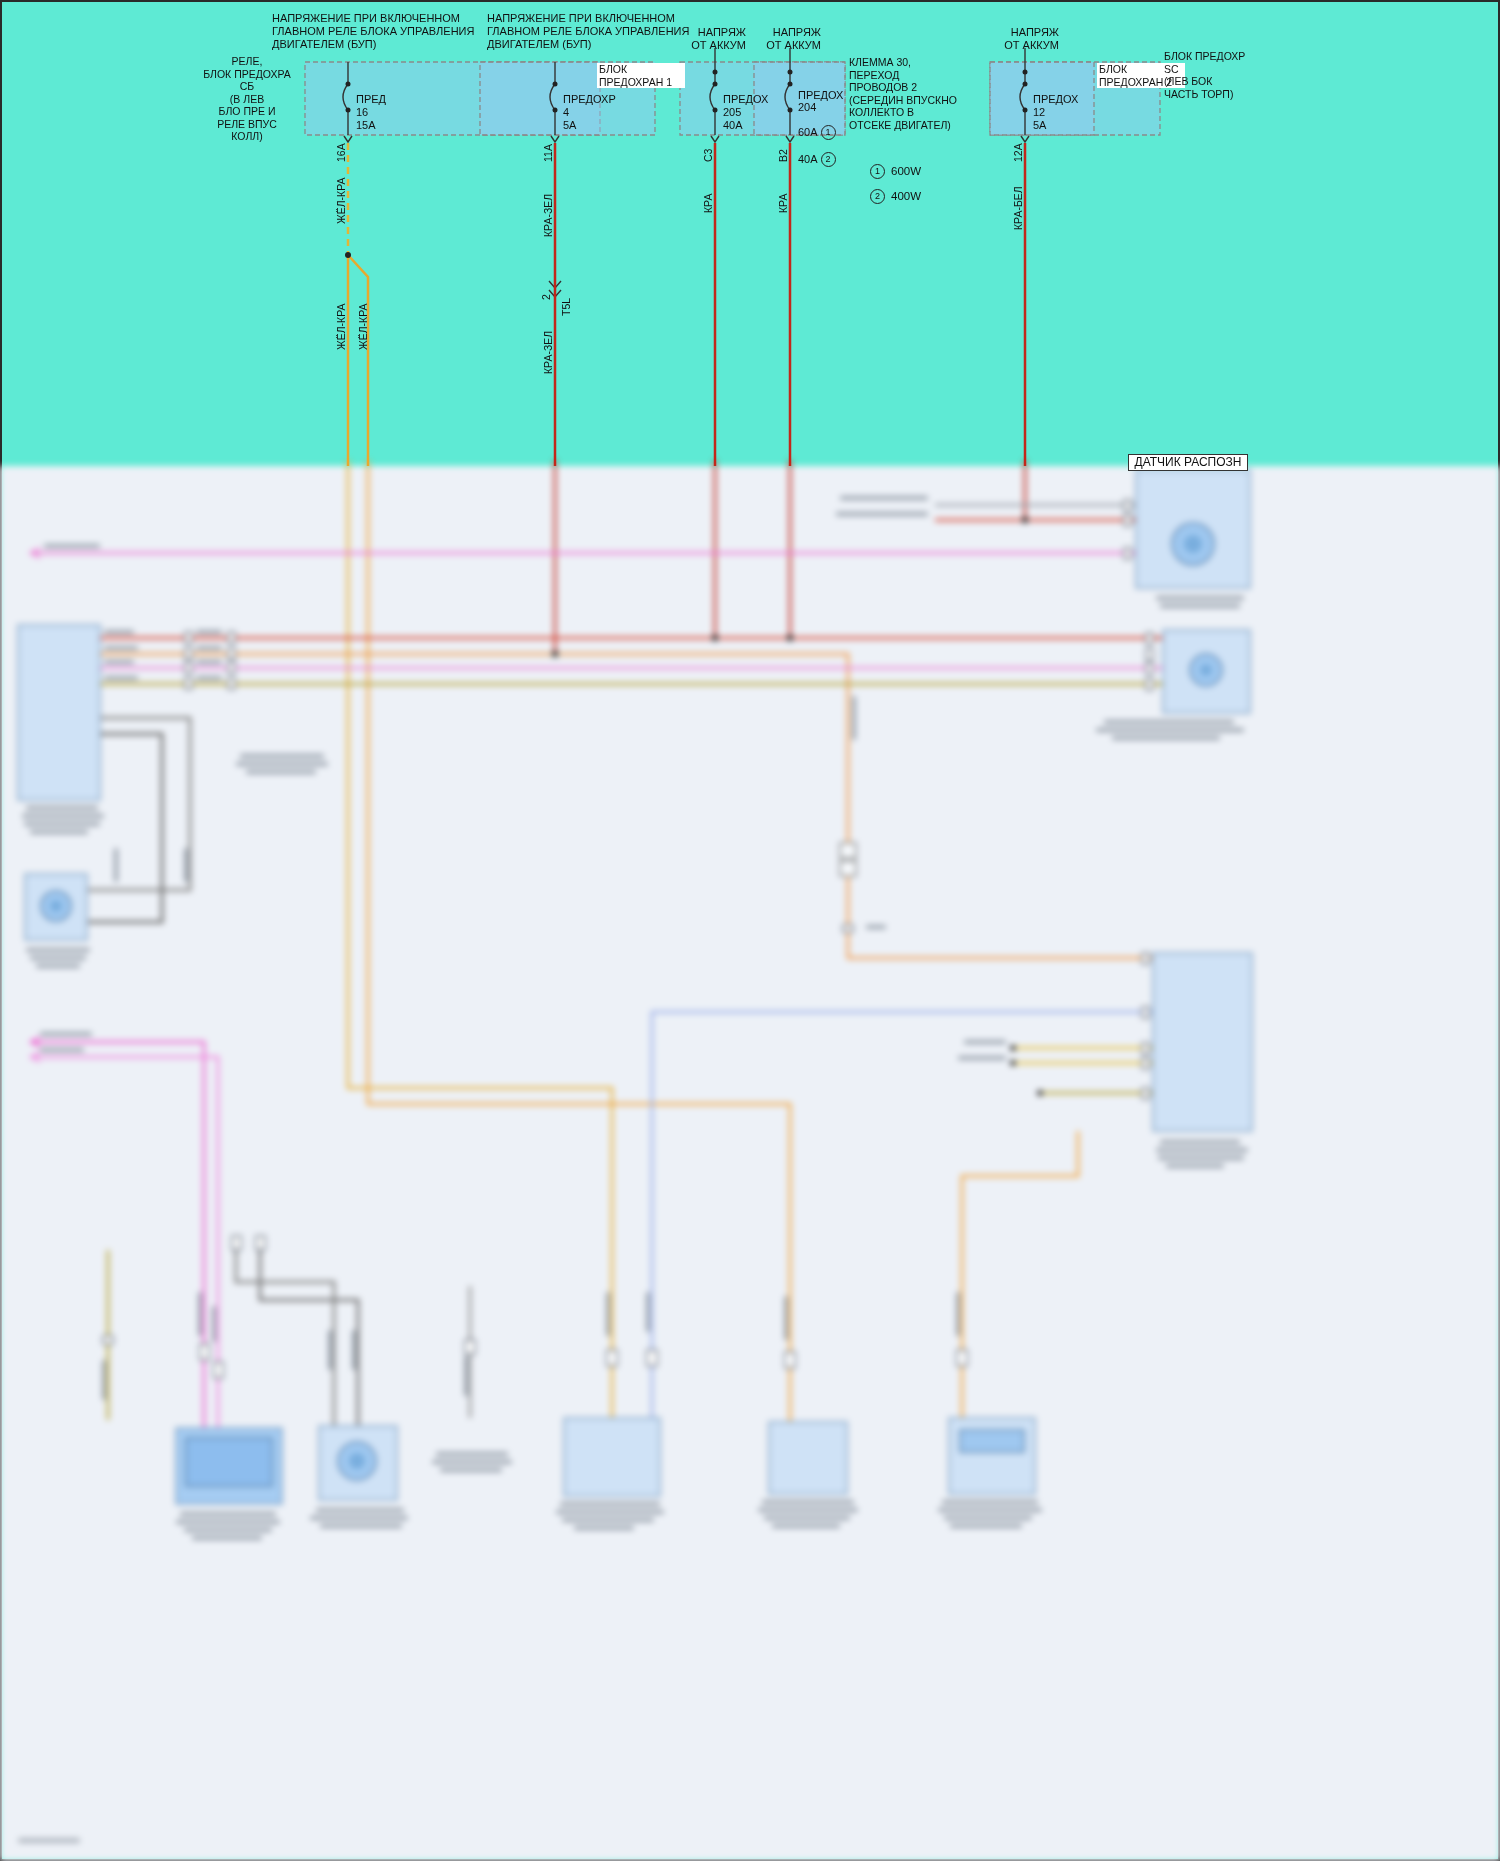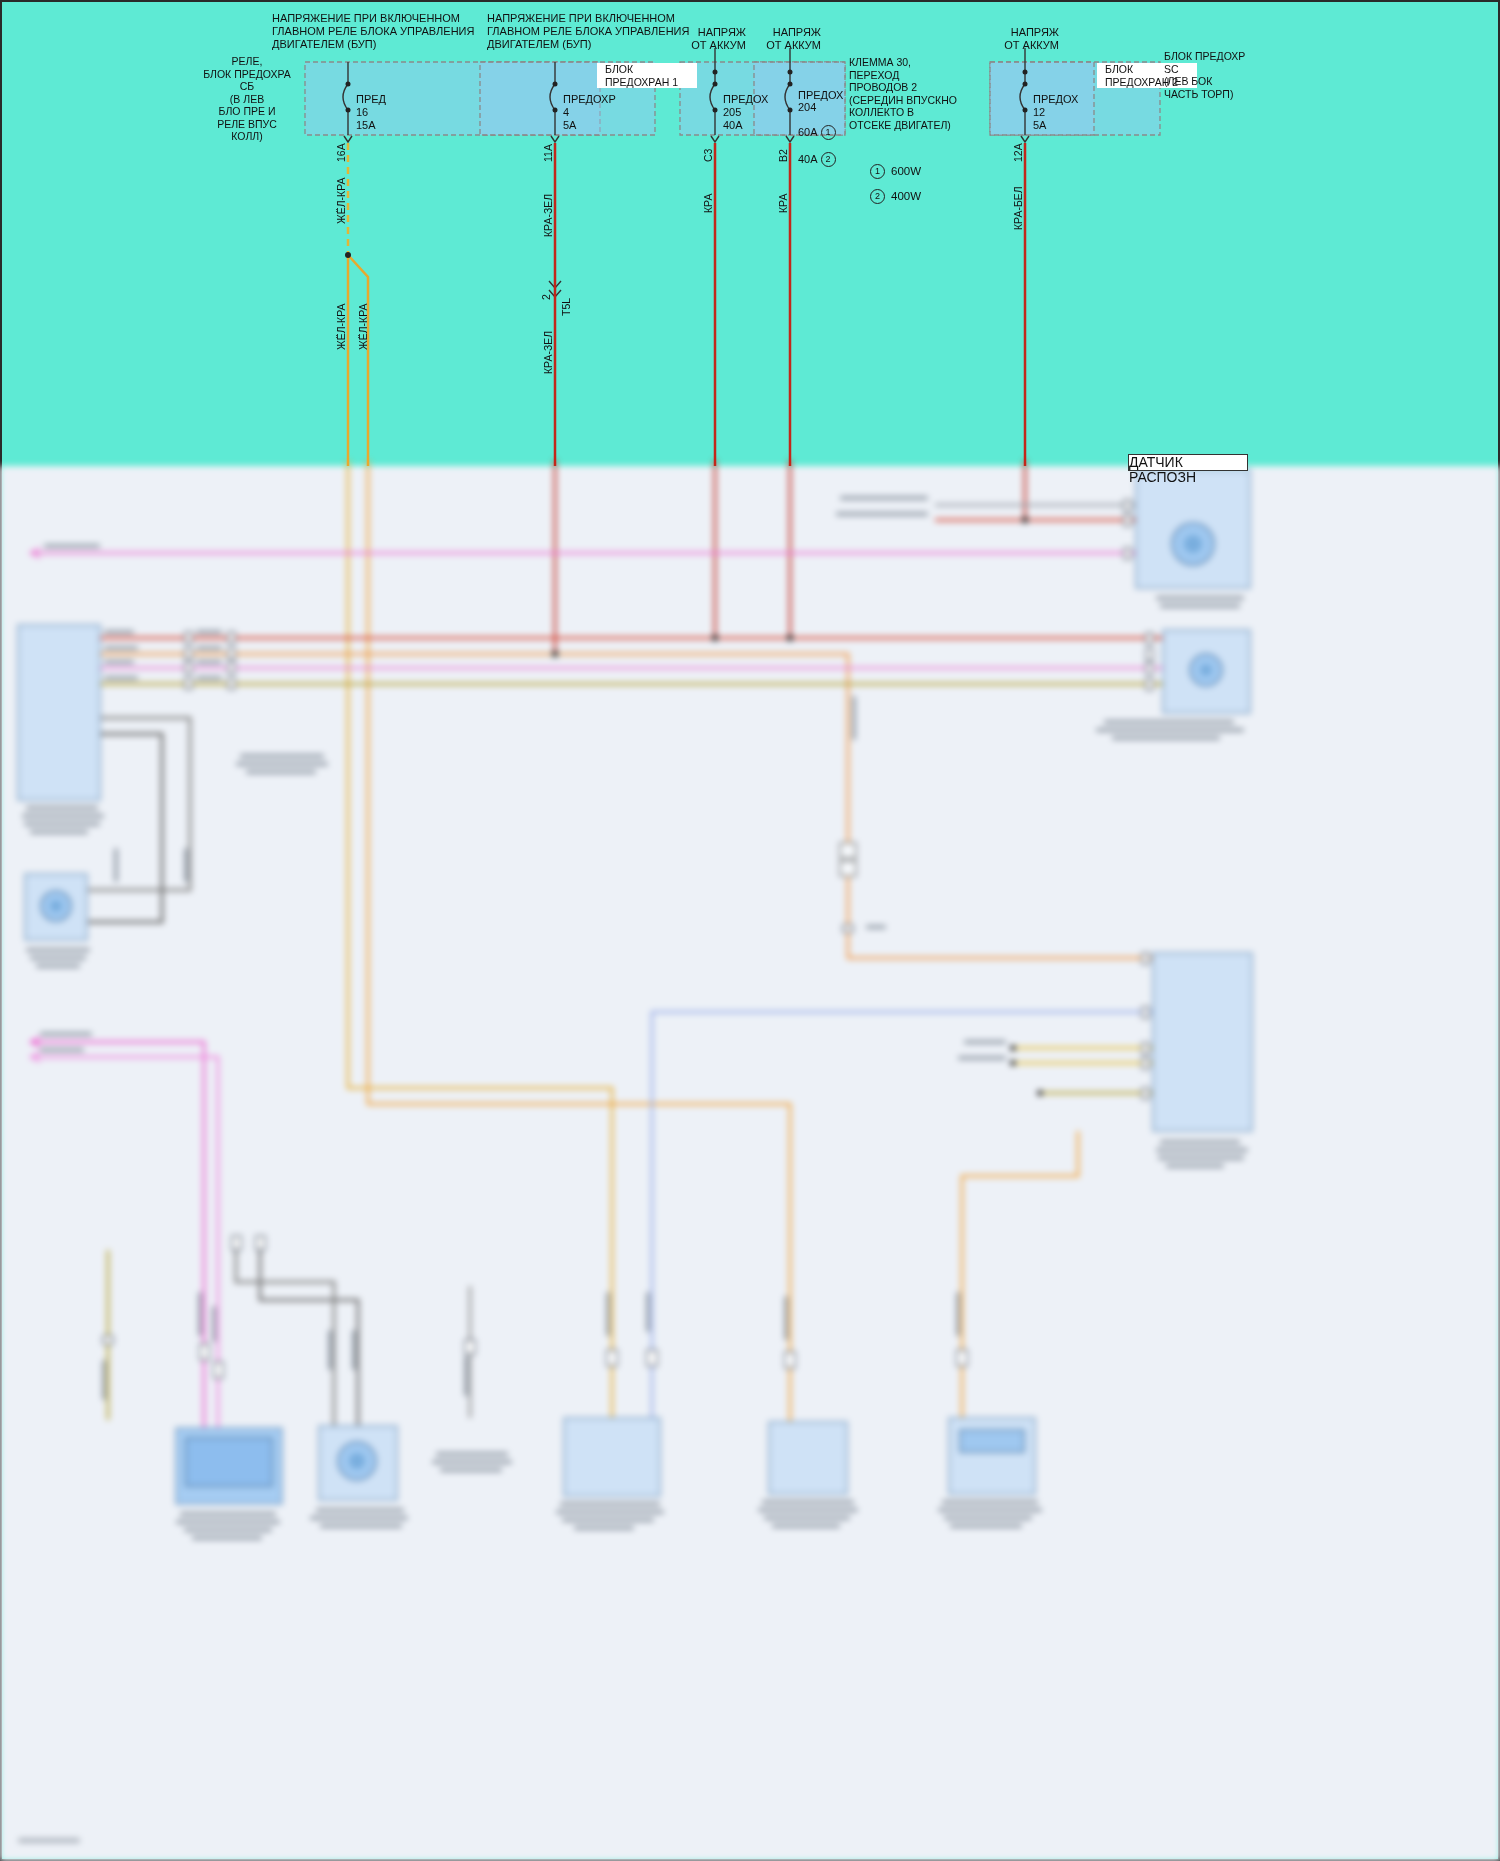--- a/index.html
+++ b/index.html
@@ -11,36 +11,36 @@
   }
   .layer { position:absolute; left:0; top:0; }
   .blurlayer { position:absolute; left:0; top:0; filter:blur(3px); }
   .txt {
     position:absolute; font-size:11px; line-height:13px; color:#111;
     white-space:pre-line;
   }
   .txt.small { font-size:10.5px; line-height:12.5px; }
   .txt.right { text-align:center; }
   .txt.center { text-align:right; }
-  .whitebg { background:#fff; padding:0 8px; }
+  .whitebg { background:#fff; padding:0 2px; }
   .vlabel {
     position:absolute; transform-origin:0 0; transform:rotate(-90deg);
     font-size:10.5px; line-height:13px; color:#111; white-space:nowrap;
   }
   .legendrow { position:absolute; font-size:11.5px; color:#111; }
   .circ {
     display:inline-block; width:13px; height:13px; border:1px solid #222;
     border-radius:50%; font-size:9px; line-height:13px; text-align:center;
     margin-left:4px; vertical-align:1px;
   }
   .amprow .circ { margin-left:3px; }
   .sensorlabel {
     position:absolute; left:1128px; top:454px; width:118px; height:15px;
-    background:#fff; border:1px solid #333; font-size:14px; line-height:15px;
-    text-align:left; color:#111; z-index:5;
+    background:#fff; border:1px solid #333; font-size:12px; line-height:15px;
+    text-align:center; color:#111; z-index:5;
   }
 </style>
 </head>
 <body>
 
 <div class="stage">
 
   <svg class="blurlayer" width="1500" height="1861">
     <rect x="0" y="466" width="1500" height="1395" fill="#edf1f7"></rect>
 

